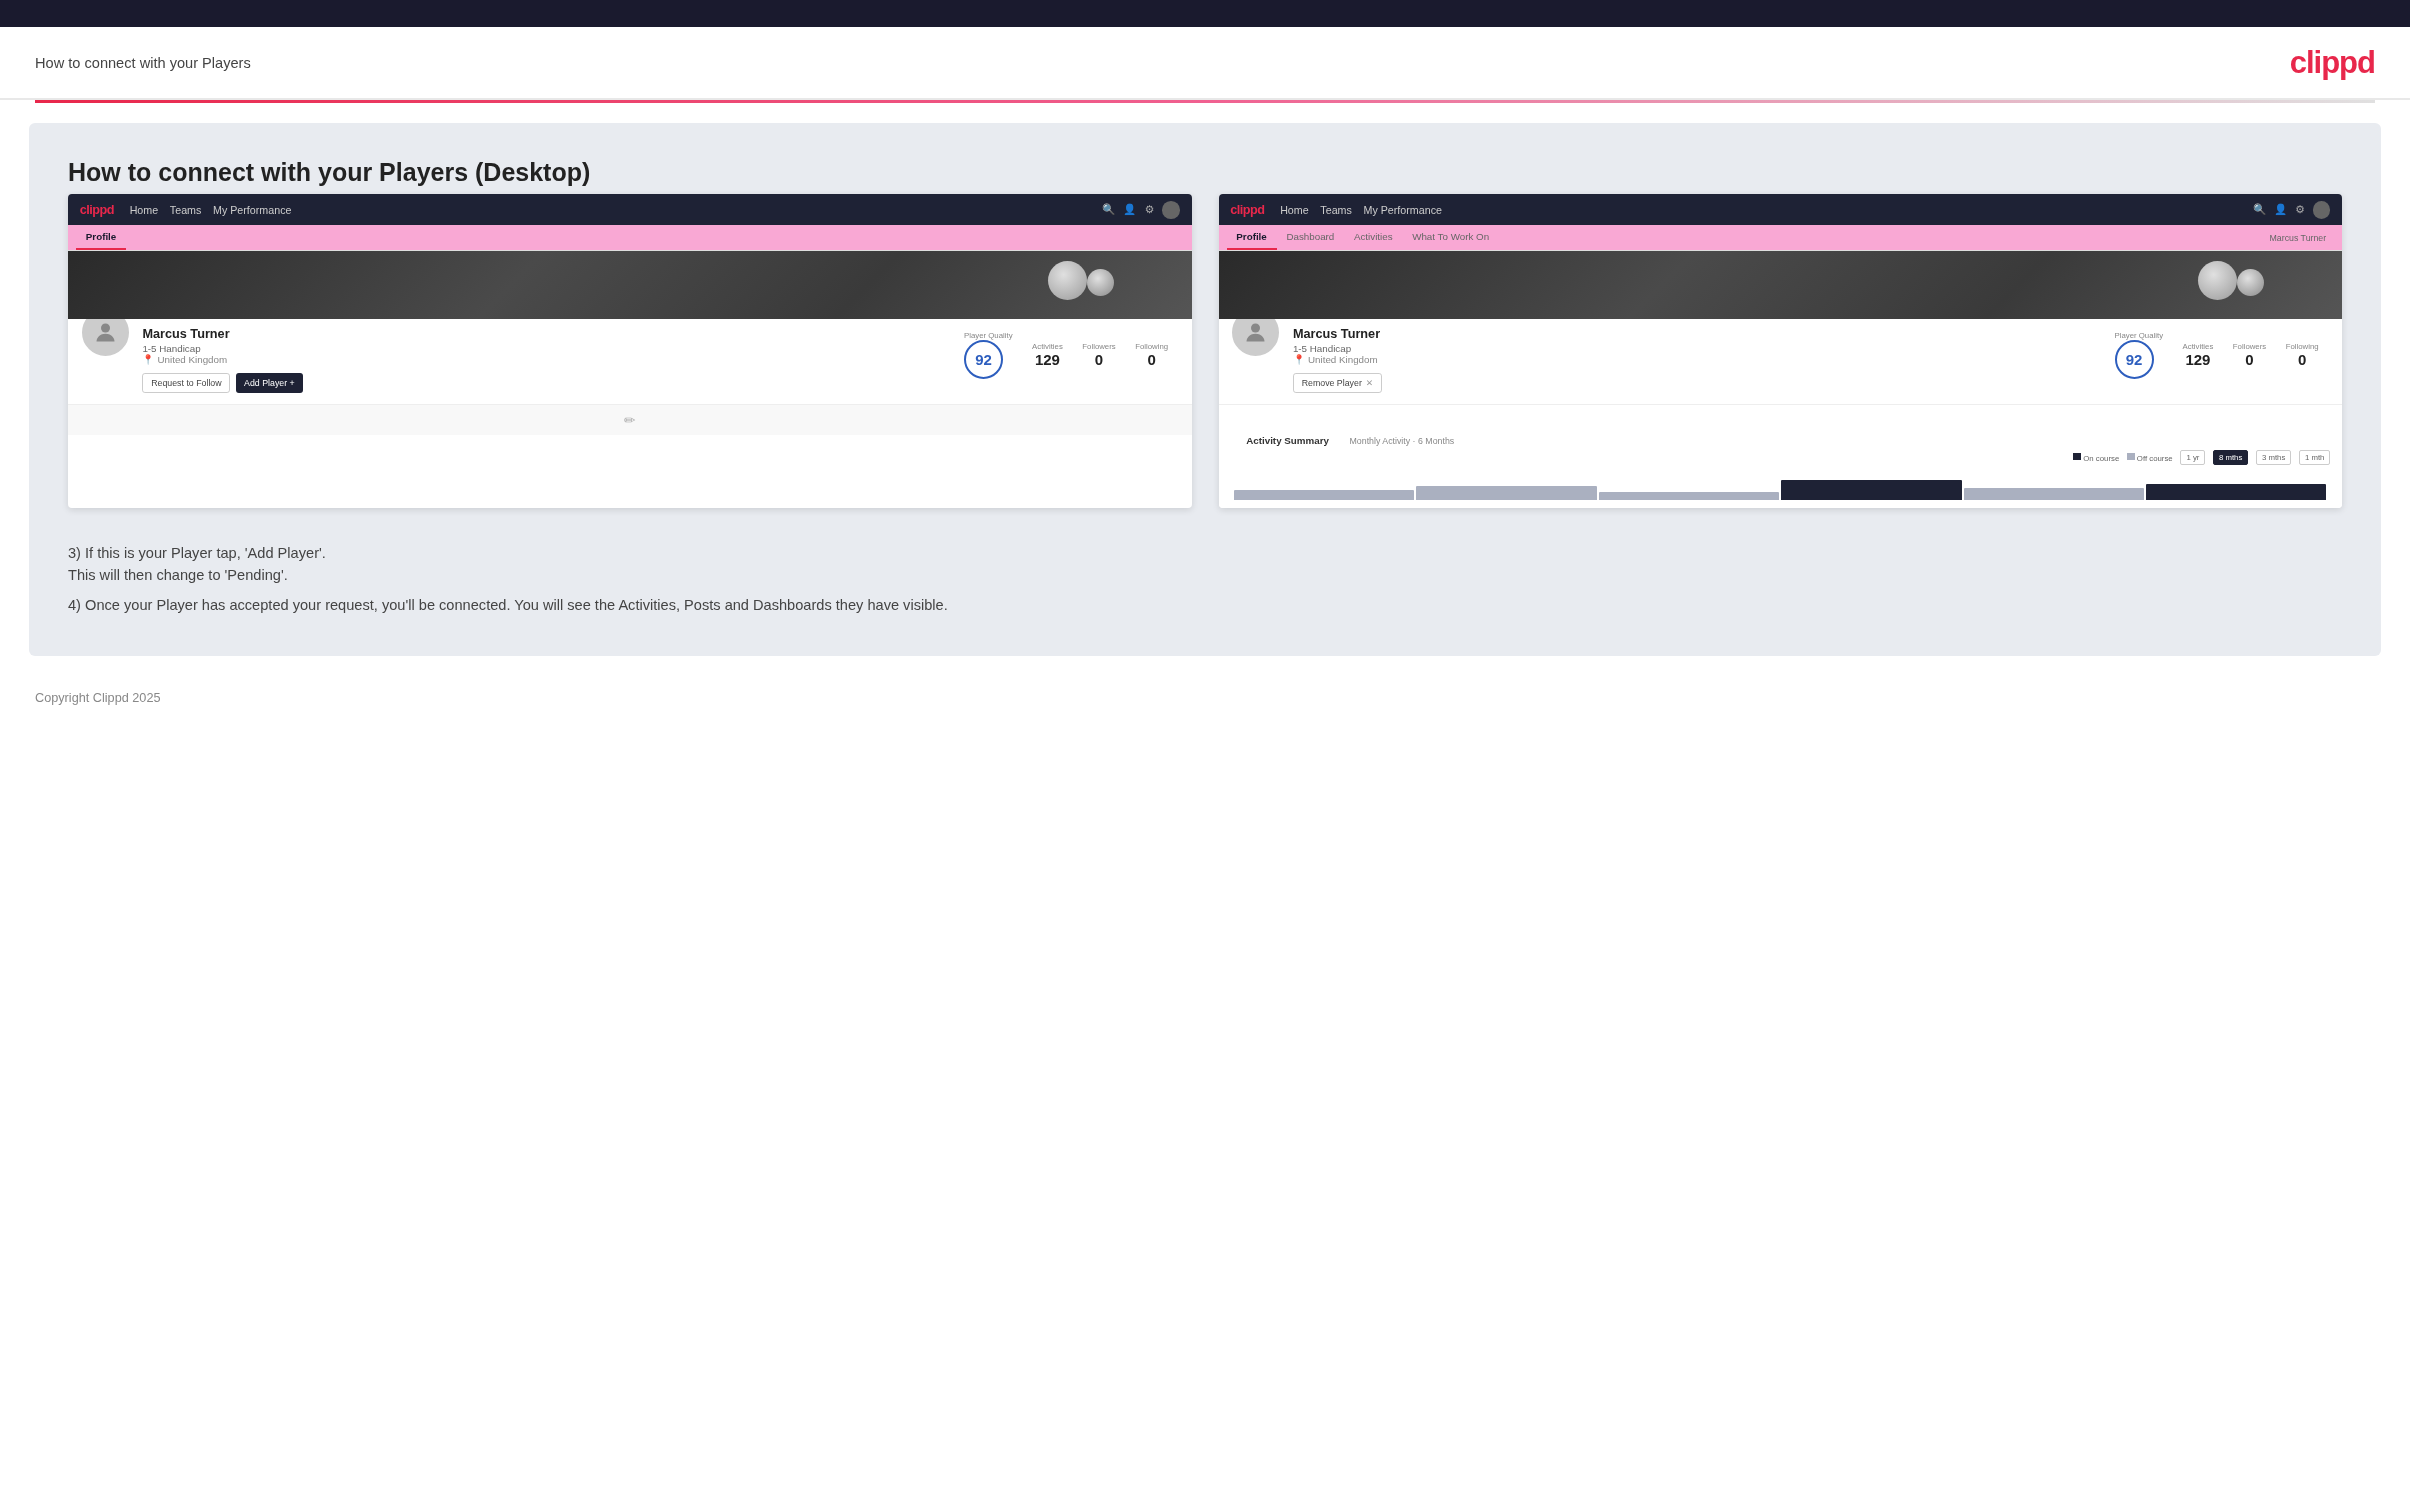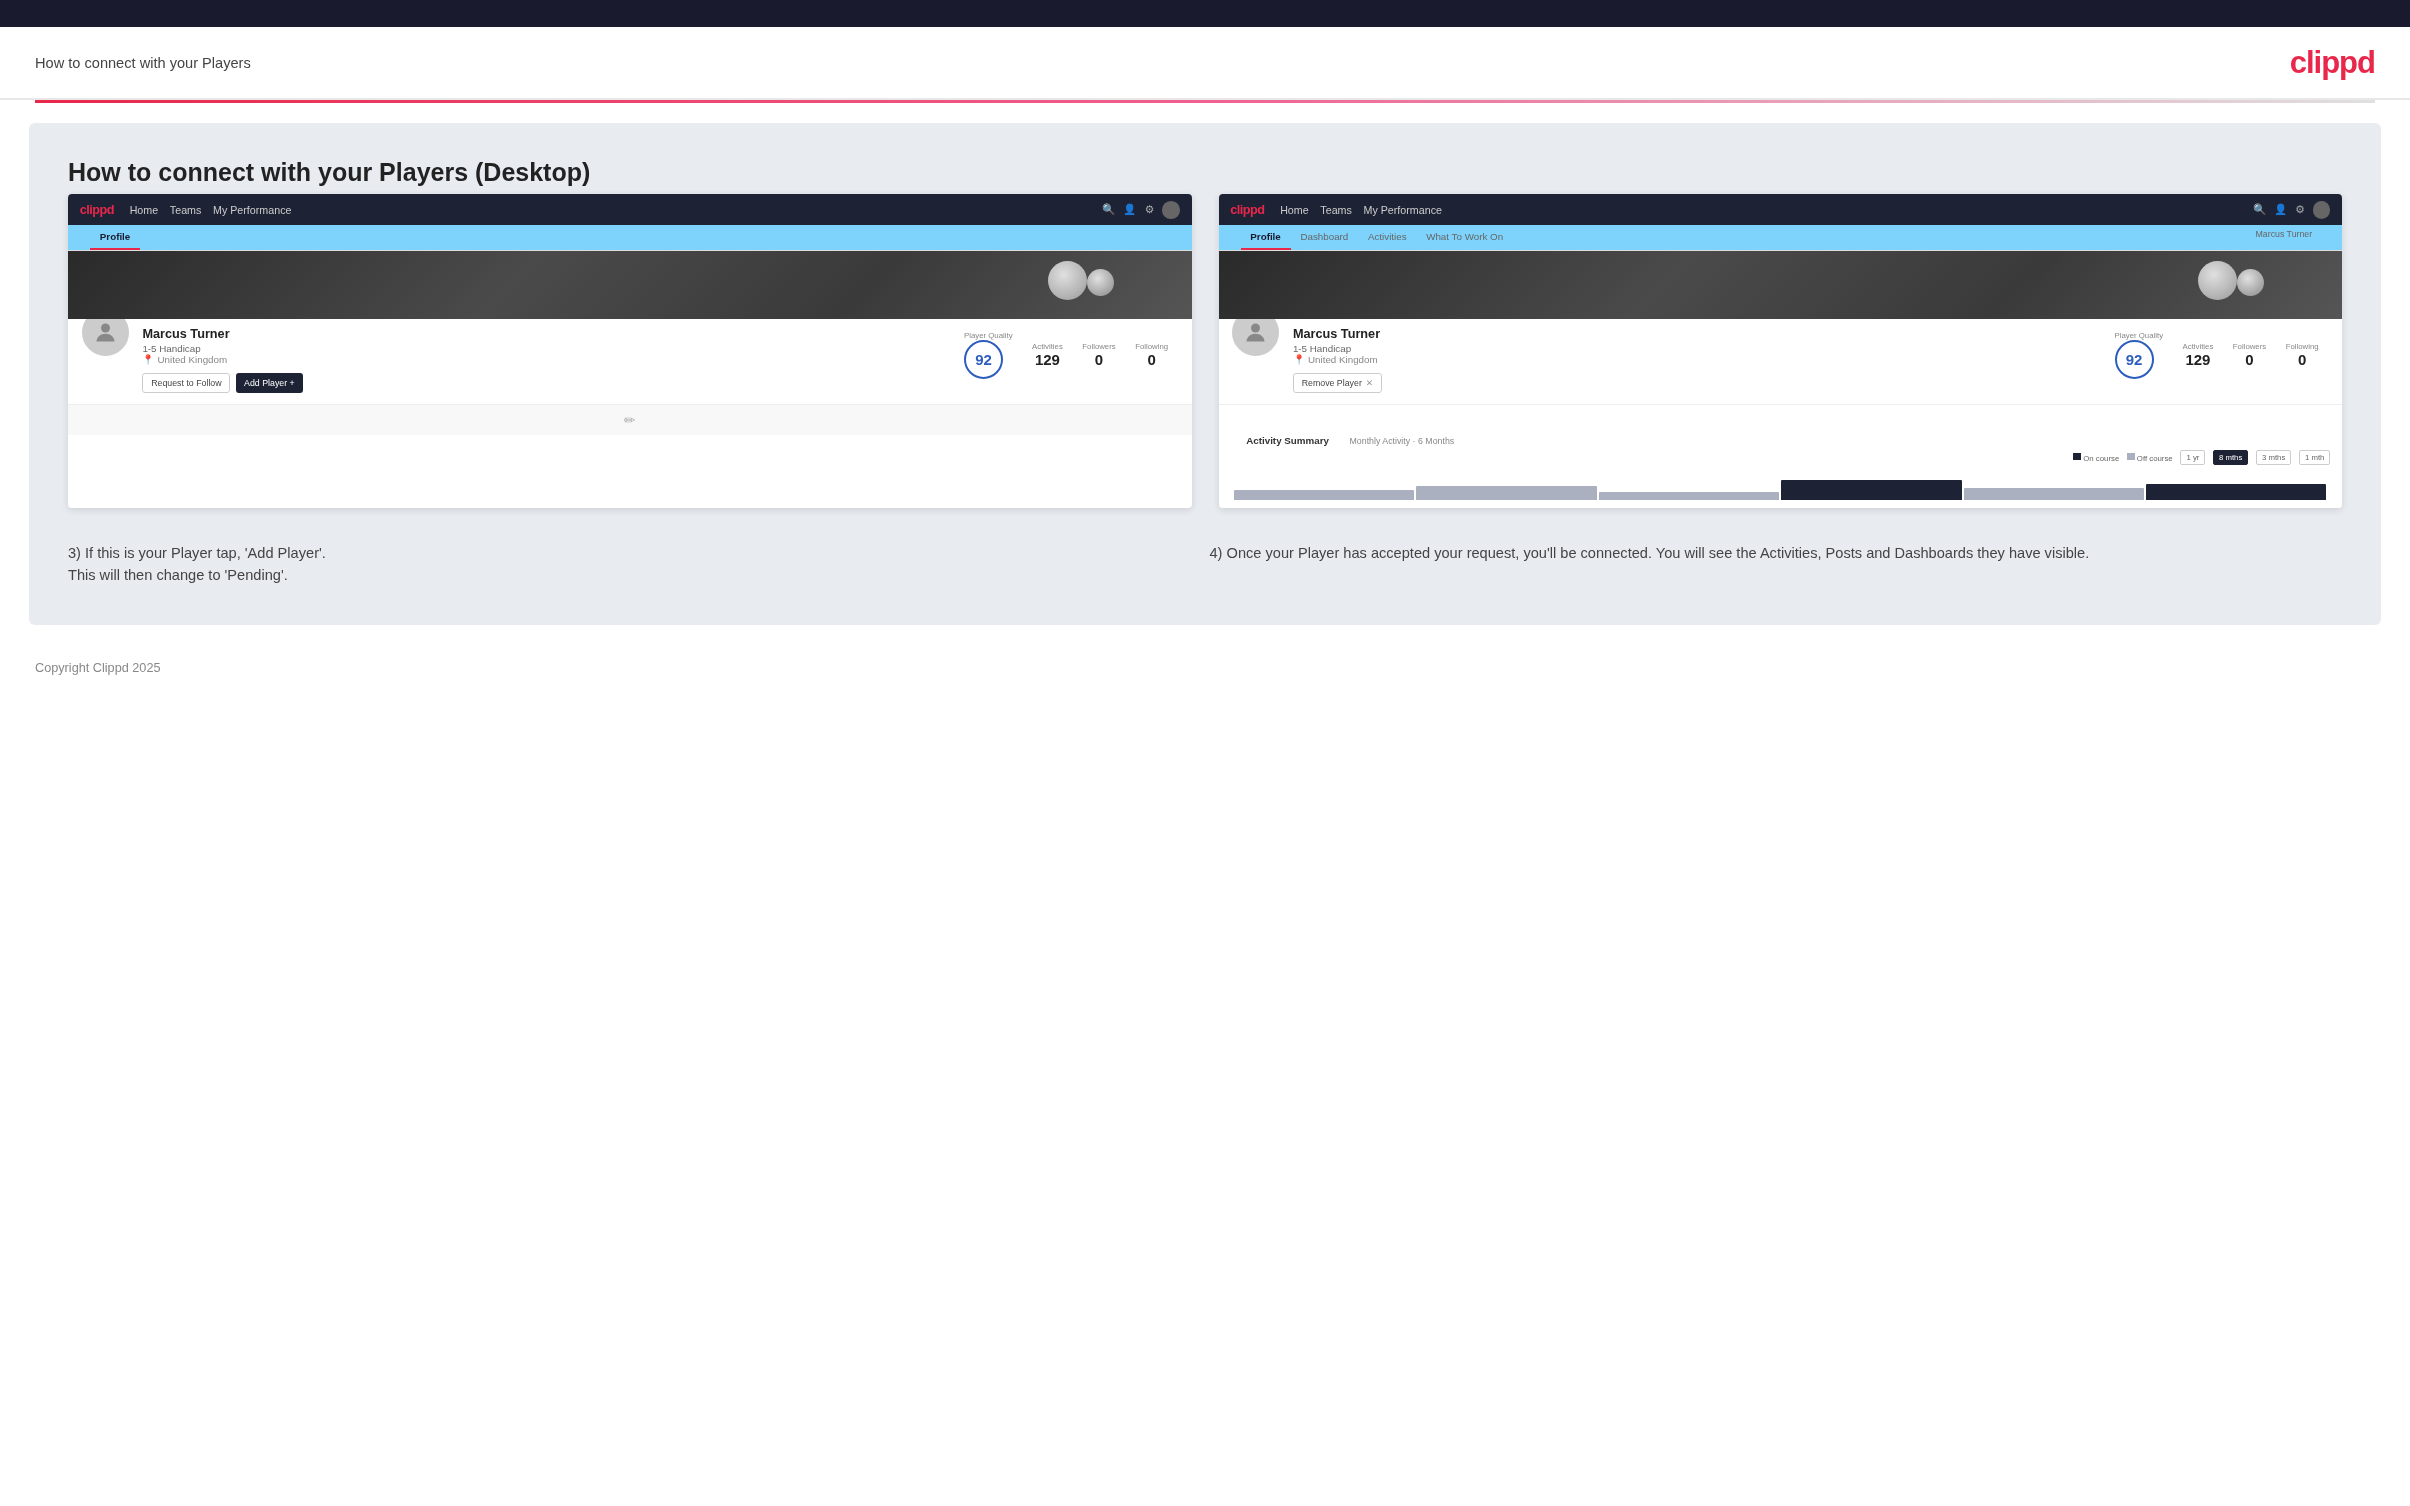--- a/index.html
+++ b/index.html
@@ -112,24 +112,25 @@
     .mock-nav-avatar {
       width: 17.6px;
       height: 17.6px;
       background: #666;
       border-radius: 50%;
     }
 
     
     .mock-tab-bar {
       border-bottom: 1px solid #ddd;
-      padding: 0 22px;
+      padding: 0 8px;
       display: flex;
       gap: 0;
-      background: #7dd3fc;
+      background: #f9a8d4;
+      align-items: center;
     }
     .mock-tab {
       font-size: 9.8px;
       padding: 5.9px 9.8px;
       color: #666;
       border-bottom: 2px solid transparent;
     }
     .mock-tab.active {
       color: #1a1a2e;
       border-bottom: 2px solid #e8274b;
@@ -349,20 +350,21 @@
     }
     .pencil-icon {
       color: #aaa;
       font-size: 13.7px;
     }
 
     
     .descriptions-row {
       display: flex;
       gap: 9px;
+      flex-direction: column;
     }
     .description-item {
       flex: 1;
     }
     .description-text {
       font-size: 14.6px;
       color: #444;
       line-height: 1.5;
     }
 

